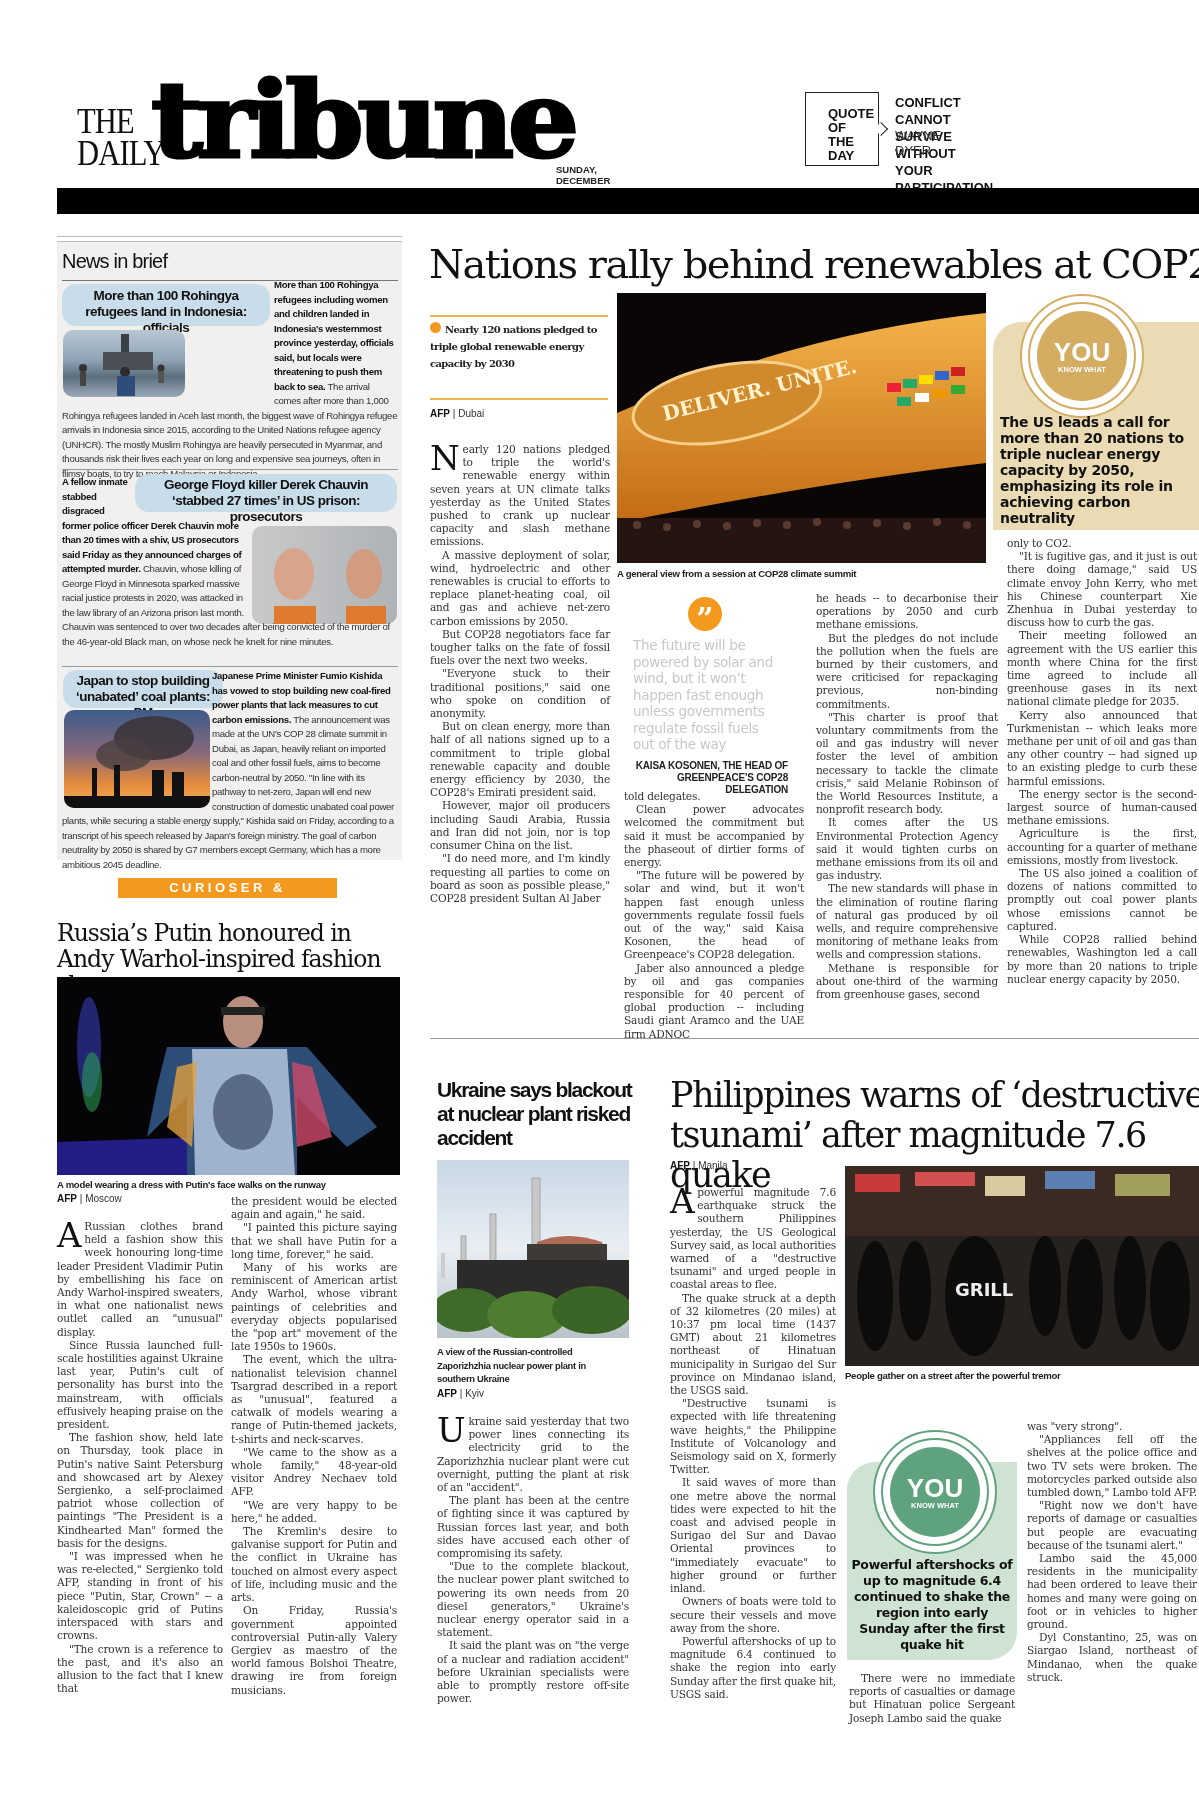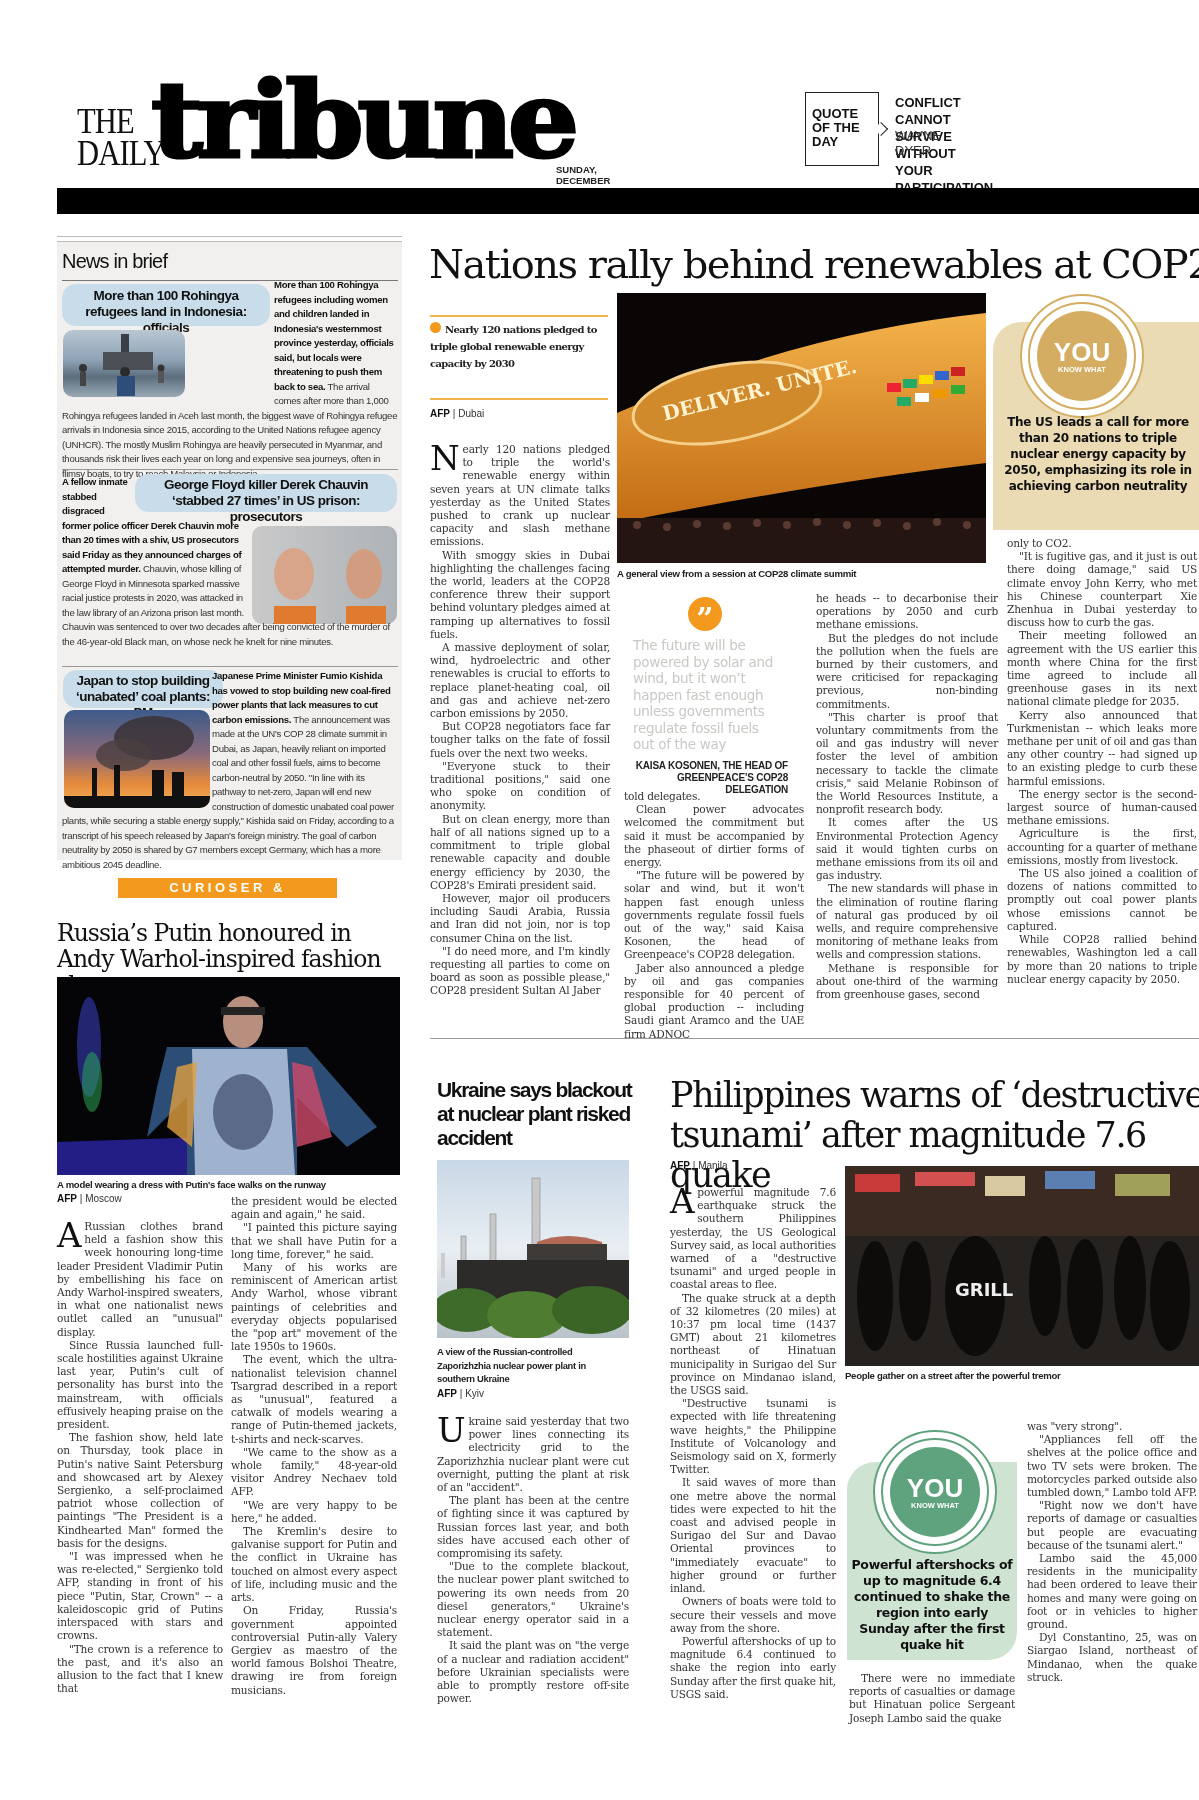--- a/index.html
+++ b/index.html
@@ -2,21 +2,21 @@
 <html><head>
 <meta charset="utf-8">
 <style>
 *{box-sizing:border-box;margin:0;padding:0}
 body{width:1199px;height:1800px;background:#fff;font-family:"DejaVu Serif",serif;color:#222;position:relative;overflow:hidden}
 .abs{position:absolute}
 
 .mast-the{left:77px;top:107px;font-family:"Liberation Serif",serif;font-size:36px;line-height:32px;letter-spacing:-1px;color:#111;transform:scaleX(0.85);transform-origin:left}
 .mast-tribune{left:151px;top:66px;font-family:"DejaVu Serif",serif;font-weight:900;font-size:104px;line-height:110px;letter-spacing:-6px;color:#000;-webkit-text-stroke:3px #000;transform:scaleX(1.08);transform-origin:left}
 .mast-date{left:556px;top:164px;font-size:9.5px;font-weight:bold;font-family:"Liberation Sans",sans-serif;color:#222}
-.qod-box{left:805px;top:92px;width:74px;height:74px;border:1.5px solid #222;padding:14px 6px;font-family:"Liberation Sans",sans-serif;font-weight:bold;font-size:13px;line-height:14px;color:#111}
+.qod-box{left:805px;top:92px;width:74px;height:74px;border:1.5px solid #222;padding:14px 22px;font-family:"Liberation Sans",sans-serif;font-weight:bold;font-size:13px;line-height:14px;color:#111}
 .qod-arrow{left:876px;top:124px;width:10px;height:10px;border-right:1.5px solid #222;border-top:1.5px solid #222;transform:rotate(45deg);background:#fff}
 .qod-quote{left:895px;top:94px;font-family:"Liberation Sans",sans-serif;font-weight:bold;font-size:13px;line-height:17px;color:#111}
 .qod-author{left:895px;top:128px;font-family:"Liberation Sans",sans-serif;font-size:13px;color:#333}
 .black-bar{left:57px;top:188px;width:1142px;height:26px;background:#000}
 
 .nib{left:57px;top:242px;width:345px;height:618px;background:#f1f0ee}
 .nib-top{left:57px;top:236px;width:345px;height:6px;border-top:1px solid #bbb;border-bottom:1px solid #bbb}
 .nib-title{left:62px;top:250px;font-family:"Liberation Sans",sans-serif;font-weight:normal;font-size:20px;color:#111;letter-spacing:-0.8px}
 .nib-rule{left:62px;top:280px;width:336px;height:1px;background:#777}
 .pill{background:#c8dde9;border-radius:14px;font-family:"Liberation Sans",sans-serif;font-weight:bold;color:#111;text-align:center;letter-spacing:-0.5px}
@@ -165,25 +165,24 @@
 </div>
 <div class="abs caption" style="left:617px;top:568px">A general view from a session at COP28 climate summit</div>
 
 <div class="abs" style="left:993px;top:322px;width:206px;height:208px;background:#eadbb5;border-radius:28px 0 0 0"></div>
 <div class="abs" style="left:1020px;top:294px;width:124px;height:124px;border-radius:50%;border:2px solid #d4ad62;background:#fff"></div>
 <div class="abs" style="left:1028px;top:302px;width:108px;height:108px;border-radius:50%;border:2px solid #d4ad62;background:#fff"></div>
 <div class="abs ykw-circle" style="left:1037px;top:311px;width:90px;height:90px;background:#d4ad62">
   <span style="font-size:26px;line-height:26px">YOU</span>
   <span style="font-size:7.5px">KNOW WHAT</span>
 </div>
-<div class="abs" style="left:1000px;top:414px;width:196px;text-align:center;font-family:'DejaVu Sans',sans-serif;font-weight:bold;font-size:12px;line-height:16px;color:#111;letter-spacing:-0.3px">The US leads a call for more than 20 nations to triple nuclear energy capacity by 2050, emphasizing its role in achieving carbon neutrality</div>
+<div class="abs" style="left:1000px;top:414px;width:196px;text-align:left;font-family:'DejaVu Sans',sans-serif;font-weight:bold;font-size:14px;line-height:16px;color:#111;letter-spacing:-0.3px">The US leads a call for more than 20 nations to triple nuclear energy capacity by 2050, emphasizing its role in achieving carbon neutrality</div>
 
 <div class="abs col" style="left:430px;top:443px;width:180px">
   <p class="first"><span class="drop">N</span><span class="dc-N">early 120 nations pledged to triple the world's renewable energy within seven years at UN climate talks yesterday as the United States pushed to crank up nuclear capacity and slash methane emissions.</span></p>
-  <p>With smoggy skies in Dubai highlighting the challenges facing the world, leaders at the COP28 conference threw their support behind voluntary pledges aimed at ramping up alternatives to fossil fuels.</p>
   <p>A massive deployment of solar, wind, hydroelectric and other renewables is crucial to efforts to replace planet-heating coal, oil and gas and achieve net-zero carbon emissions by 2050.</p>
   <p>But COP28 negotiators face far tougher talks on the fate of fossil fuels over the next two weeks.</p>
   <p>"Everyone stuck to their traditional positions," said one who spoke on condition of anonymity.</p>
   <p>But on clean energy, more than half of all nations signed up to a commitment to triple global renewable capacity and double energy efficiency by 2030, the COP28's Emirati president said.</p>
   <p>However, major oil producers including Saudi Arabia, Russia and Iran did not join, nor is top consumer China on the list.</p>
   <p>"I do need more, and I'm kindly requesting all parties to come on board as soon as possible please," COP28 president Sultan Al Jaber</p>
 </div>
 
 <div class="abs" style="left:688px;top:597px;width:34px;height:34px;border-radius:50%;background:#f39a1e;color:#fff;font-family:'DejaVu Serif',serif;font-weight:bold;font-size:30px;line-height:44px;text-align:center">”</div>
 <div class="abs" style="left:633px;top:637px;width:148px;text-align:left;font-family:'DejaVu Sans',sans-serif;font-weight:normal;font-size:13.5px;line-height:16.5px;color:#c8c8c4;letter-spacing:-0.3px">The future will be powered by solar and wind, but it won’t happen fast enough unless governments regulate fossil fuels out of the way</div>

